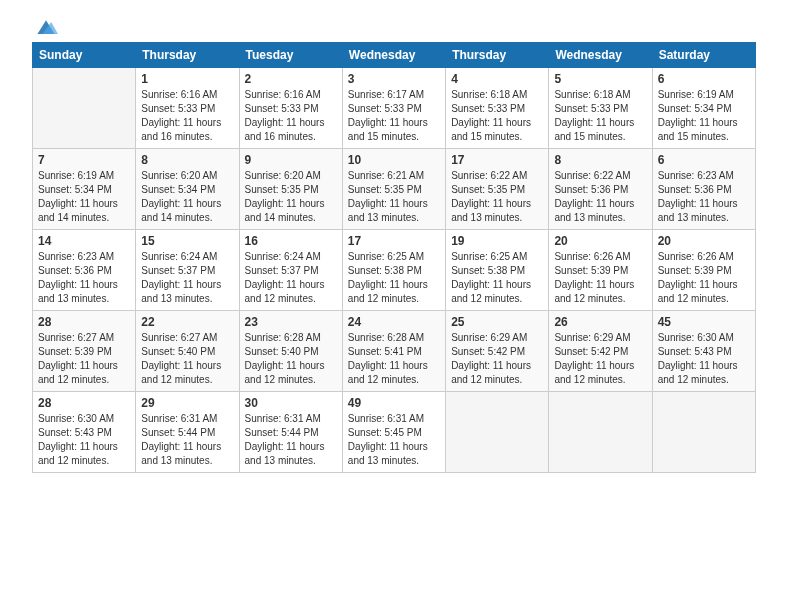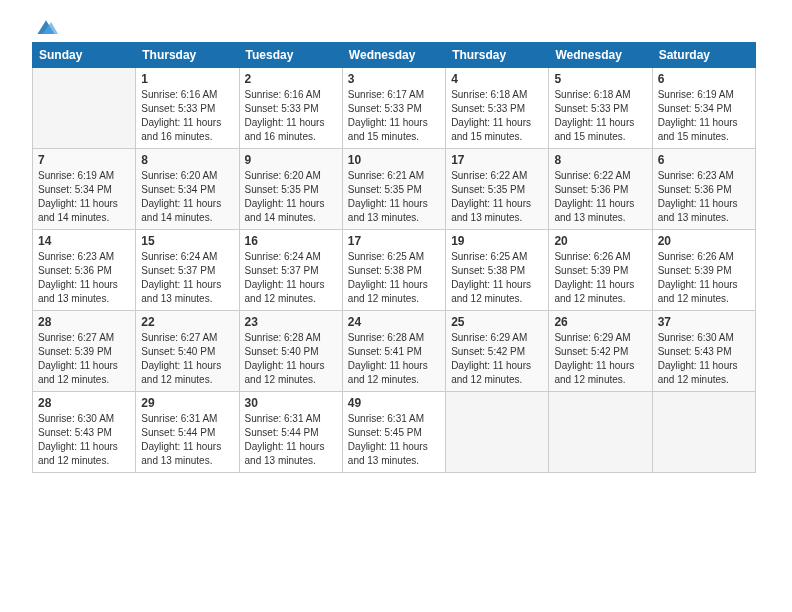--- a/index.html
+++ b/index.html
@@ -315,21 +315,21 @@
 and 12 minutes.</div>
           </td>
           <td>
             <span class="day-number">26</span>
             <div class="day-info" style="white-space: pre-line;">Sunrise: 6:29 AM
 Sunset: 5:42 PM
 Daylight: 11 hours
 and 12 minutes.</div>
           </td>
           <td>
-            <span class="day-number">37</span>
+            <span class="day-number">45</span>
             <div class="day-info" style="white-space: pre-line;">Sunrise: 6:30 AM
 Sunset: 5:43 PM
 Daylight: 11 hours
 and 12 minutes.</div>
           </td>
         </tr>
         <tr>
           <td>
             <span class="day-number">28</span>
             <div class="day-info" style="white-space: pre-line;">Sunrise: 6:30 AM

